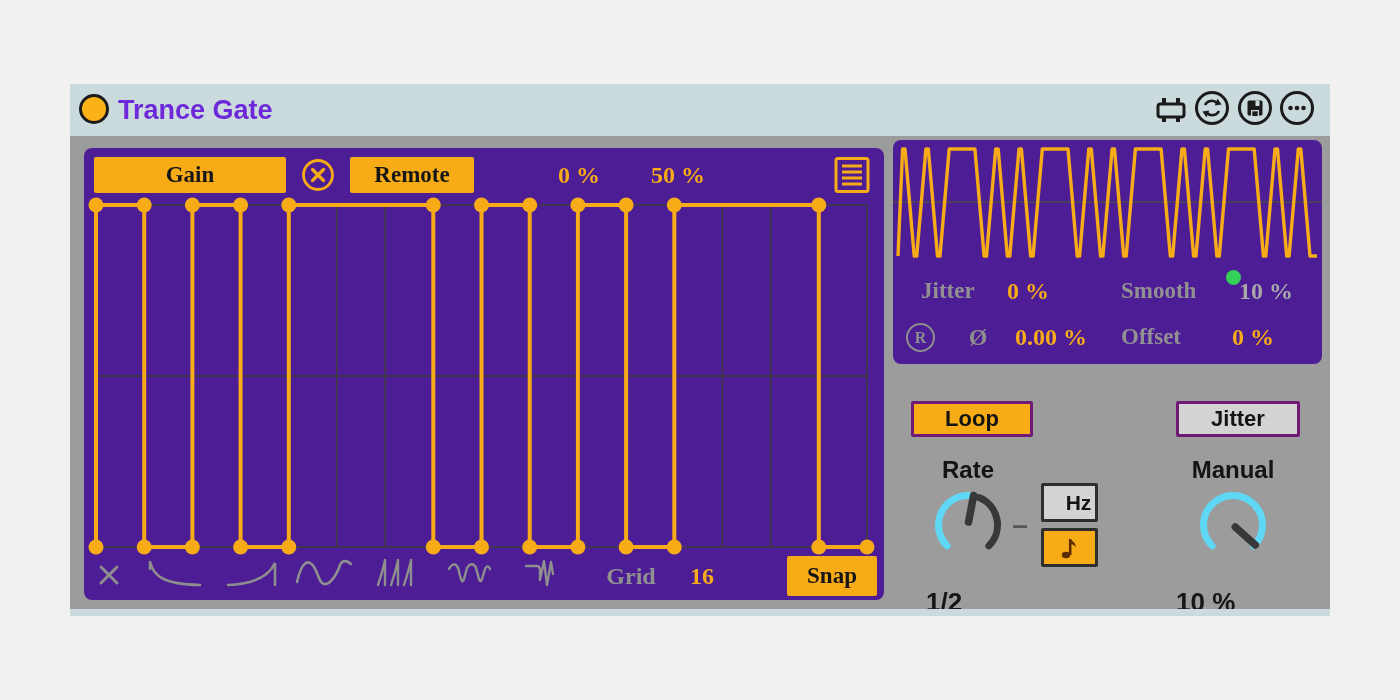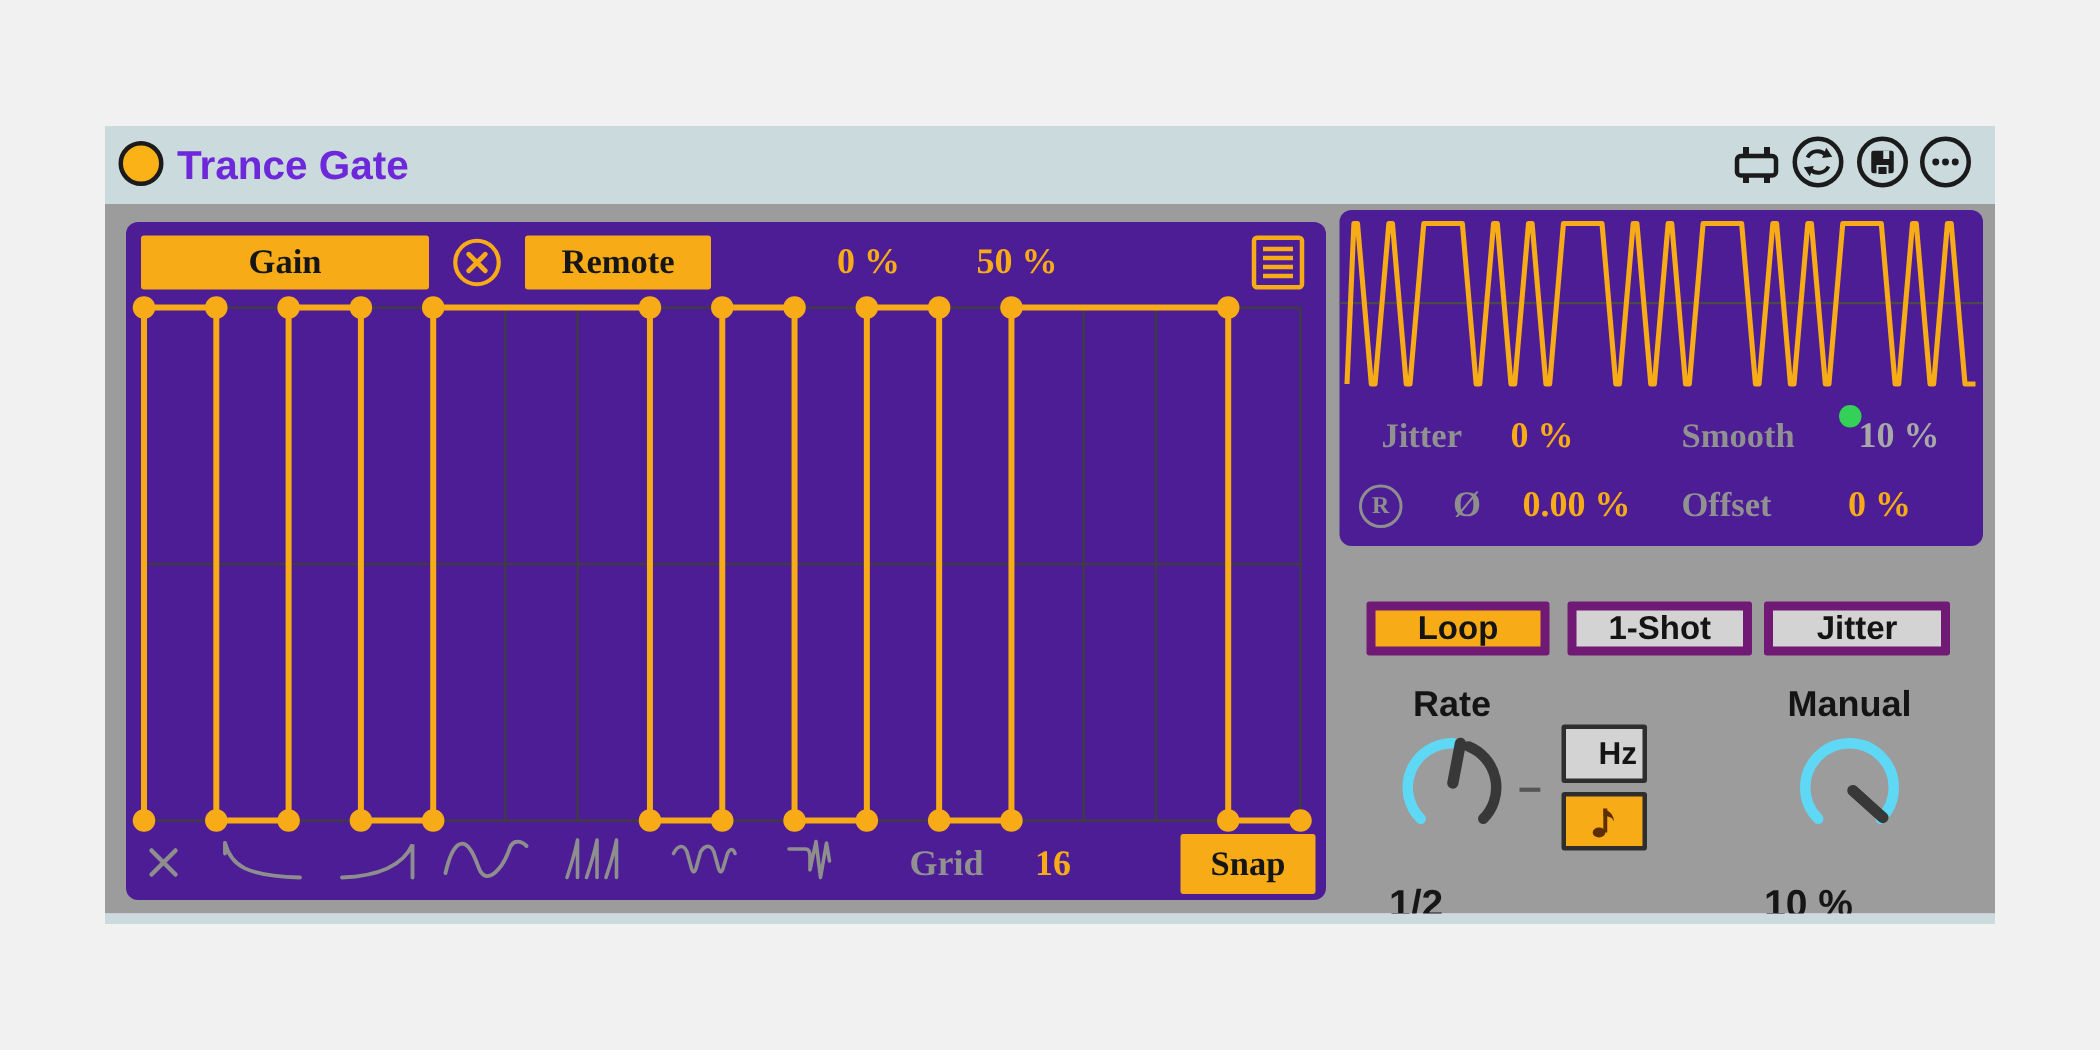--- a/index.html
+++ b/index.html
@@ -17,21 +17,21 @@
   .strip{position:absolute;left:0;top:525px;width:1260px;height:7px;background:#CBDADD;}
   .panel{position:absolute;background:#4c1d95;border-radius:8px;font-family:Liberation Serif, serif;}
   .env-panel{left:14px;top:12px;width:800px;height:452px;}
   .mod-panel{left:823px;top:4px;width:429px;height:224px;}
   .abs{position:absolute;}
   .flexc{display:flex;align-items:center;justify-content:center;}
   .btn-orange{background:var(--accent);color:#161616;font-size:23px;font-weight:700;border-radius:2px;}
   .val-orange{color:var(--accent);font-size:24px;font-weight:700;white-space:nowrap;}
   .lbl-gray{color:#919191;font-size:23px;font-weight:600;white-space:nowrap;}
   .val-gray{color:#A8A8A8;font-size:24px;font-weight:600;white-space:nowrap;}
-  .mode-btn{position:absolute;top:265px;height:36px;box-sizing:border-box;border:6px solid #701a75;
+  .mode-btn{position:absolute;top:265px;height:36px;box-sizing:border-box;border:3px solid #701a75;
             background:#D3D3D3;color:#141414;font-size:22px;font-weight:700;border-radius:2px;
             display:flex;align-items:center;justify-content:center;}
   .mode-btn.active{background:var(--accent);}
   .unit-btn{position:absolute;left:971px;width:57px;height:39px;box-sizing:border-box;border:3px solid #2E2E2E;
             background:#D3D3D3;color:#141414;font-size:21px;font-weight:700;border-radius:2px;
             display:flex;align-items:center;justify-content:center;}
   .unit-btn.active{background:var(--accent);}
   .knob-label{position:absolute;width:84px;font-size:24px;font-weight:700;color:#141414;text-align:center;}
   .knob-value{position:absolute;font-size:26px;font-weight:700;color:#161616;white-space:nowrap;margin-top:24px;}
   .dash{position:absolute;color:#555;font-size:28px;font-weight:700;}
@@ -196,21 +196,20 @@
         <div class="abs flexc val-gray" style="left:338px;top:136px;width:70px;height:30px;">10 %</div>
 
         <div class="rcirc" style="left:13px;top:183px;">R</div>
         <div class="abs flexc phase" style="left:70px;top:182px;width:30px;height:30px;">Ø</div>
         <div class="abs flexc val-orange" style="left:108px;top:182px;width:100px;height:30px;">0.00 %</div>
         <div class="abs flexc lbl-gray" style="left:228px;top:182px;height:30px;">Offset</div>
         <div class="abs flexc val-orange" style="left:328px;top:182px;width:64px;height:30px;">0 %</div>
       </div>
 
       <div class="mode-btn active" style="left:841px;width:122px;">Loop</div>
-      <div class="mode-btn" style="left:975px;width:123px;">1-Shot</div>
       <div class="mode-btn" style="left:1106px;width:124px;">Jitter</div>
 
       <div class="knob-label" style="left:856px;top:320px;">Rate</div>
       <svg id="rate-knob" class="abs" style="left:856px;top:347px;" width="84" height="84" viewBox="-42 -42 84 84">
           <path d="M -20.86 20.86 A 29.5 29.5 0 0 1 0.93 -29.49" fill="none" stroke="#5FD8F5" stroke-width="7" stroke-linecap="round"></path>
           <path d="M 10.96 -27.39 A 29.5 29.5 0 0 1 20.86 20.86" fill="none" stroke="#383838" stroke-width="7" stroke-linecap="round"></path>
           <line x1="0.5621439437571748" y1="-2.9468617521860656" x2="5.621439437571748" y2="-29.468617521860658" stroke="#383838" stroke-width="7.5" stroke-linecap="round"></line>
         </svg>
       <div class="knob-value" style="left:856px;top:427px;width:84px;">1/2</div>
       <div class="dash flexc" style="left:935px;top:374px;width:30px;height:30px;">–</div>

